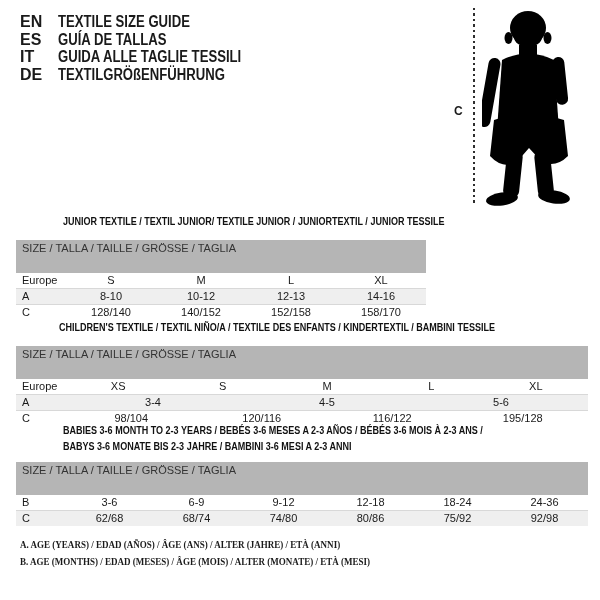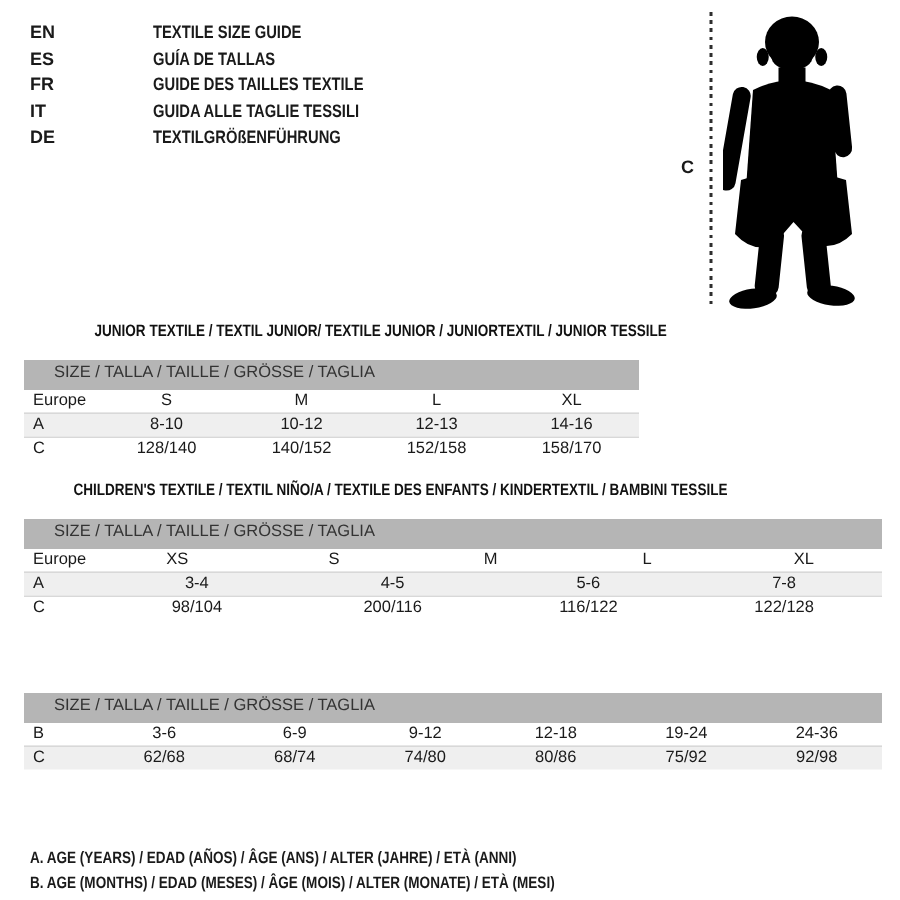--- a/index.html
+++ b/index.html
@@ -4,60 +4,56 @@
 <style>
   html,body{margin:0;padding:0;background:#ffffff;}
   .canvas{
     position:relative;width:600px;height:600px;background:#ffffff;
     font-family:"Liberation Sans",sans-serif;color:#1a1a1a;overflow:hidden;
   }
   .cnd{display:inline-block;transform:scaleX(0.82);transform-origin:0 0;white-space:nowrap;}
 
   
   .lang-list{position:absolute;left:20px;top:13px;}
-  .lang-row{display:flex;height:17.5px;line-height:17.5px;font-size:12px;font-weight:700;gap:44px;}
+  .lang-row{display:flex;height:17.5px;line-height:17.5px;font-size:16px;font-weight:700;}
   .lang-code{width:38px;flex:0 0 38px;}
 
   
   .dash-line{position:absolute;left:473px;top:8px;width:2px;height:198px;
     background:repeating-linear-gradient(to bottom,#2e2e2e 0 2.5px,transparent 2.5px 5.5px);}
   .c-label{position:absolute;left:454px;top:104px;font-size:12px;font-weight:700;}
   .baby{position:absolute;left:482px;top:8px;}
 
   
   .tbl-title{position:absolute;font-size:11px;font-weight:700;line-height:16px;color:#111;margin-left:45px;}
   .tbl{position:absolute;}
-  .tbl-head{height:20px;line-height:16px;background:#b5b5b5;color:#333;font-size:11px;padding-left:20px;}
+  .tbl-head{height:33px;line-height:16px;background:#b5b5b5;color:#333;font-size:11px;padding-left:6px;}
   .tbl-row{display:flex;height:15px;line-height:15px;font-size:11px;align-items:center;}
   .tbl-row.sep{border-top:1px solid #d8d8d8;}
   .tbl-row.shade{background:#efefef;}
   .cell{flex:1;text-align:center;}
   .cell.lab{flex:0 0 44px;width:44px;text-align:left;padding-left:6px;}
 
   
-  .footnotes{position:absolute;left:20px;top:564px;}
+  .footnotes{position:absolute;left:20px;top:536px;font-family:Liberation Serif, serif;}
   .fn-line{height:17px;line-height:17px;font-size:11px;font-weight:700;}
 </style>
 </head>
 <body>
 
 <div class="canvas">
 
   <div class="lang-list">
     <div class="lang-row">
       <span class="lang-code">EN</span>
       <span class="cnd">TEXTILE SIZE GUIDE</span>
     </div>
     <div class="lang-row">
       <span class="lang-code">ES</span>
       <span class="cnd">GUÍA DE TALLAS</span>
-    </div>
-    <div class="lang-row">
-      <span class="lang-code">FR</span>
-      <span class="cnd">GUIDE DES TAILLES TEXTILE</span>
     </div>
     <div class="lang-row">
       <span class="lang-code">IT</span>
       <span class="cnd">GUIDA ALLE TAGLIE TESSILI</span>
     </div>
     <div class="lang-row">
       <span class="lang-code">DE</span>
       <span class="cnd">TEXTILGRÖßENFÜHRUNG</span>
     </div>
   </div>
@@ -103,58 +99,61 @@
     </div>
     <div class="tbl-row sep">
       <span class="cell lab">C</span>
       <span class="cell">128/140</span>
       <span class="cell">140/152</span>
       <span class="cell">152/158</span>
       <span class="cell">158/170</span>
     </div>
   </div>
 
-  <div class="tbl-title" style="left:4px;top:319px;">
+  <div class="tbl-title" style="left:14px;top:319px;">
     <span class="cnd">CHILDREN'S TEXTILE / TEXTIL NIÑO/A / TEXTILE DES ENFANTS / KINDERTEXTIL / BAMBINI TESSILE</span>
   </div>
   <div class="tbl" style="left:16px;top:346px;width:572px;">
     <div class="tbl-head">SIZE / TALLA / TAILLE / GRÖSSE / TAGLIA</div>
     <div class="tbl-row">
       <span class="cell lab">Europe</span>
       <span class="cell">XS</span>
       <span class="cell">S</span>
       <span class="cell">M</span>
       <span class="cell">L</span>
       <span class="cell">XL</span>
     </div>
     <div class="tbl-row sep shade">
       <span class="cell lab">A</span>
       <span class="cell">3-4</span>
       <span class="cell">4-5</span>
       <span class="cell">5-6</span>
-      <span class="cell">7-8</span>
     </div>
     <div class="tbl-row sep">
       <span class="cell lab">C</span>
       <span class="cell">98/104</span>
-      <span class="cell">200/116</span>
+      <span class="cell">120/116</span>
       <span class="cell">116/122</span>
-      <span class="cell">122/128</span>
+      <span class="cell">195/128</span>
     </div>
   </div>
 
+  <div class="tbl-title" style="left:18px;top:422px;">
+    <span class="cnd" style="display:block;">BABIES 3-6 MONTH TO 2-3 YEARS / BEBÉS 3-6 MESES A 2-3 AÑOS / BÉBÉS 3-6 MOIS À 2-3 ANS /</span>
+    <span class="cnd" style="display:block;">BABYS 3-6 MONATE BIS 2-3 JAHRE / BAMBINI 3-6 MESI A 2-3 ANNI</span>
+  </div>
   <div class="tbl" style="left:16px;top:462px;width:572px;">
     <div class="tbl-head">SIZE / TALLA / TAILLE / GRÖSSE / TAGLIA</div>
     <div class="tbl-row">
       <span class="cell lab">B</span>
       <span class="cell">3-6</span>
       <span class="cell">6-9</span>
       <span class="cell">9-12</span>
       <span class="cell">12-18</span>
-      <span class="cell">19-24</span>
+      <span class="cell">18-24</span>
       <span class="cell">24-36</span>
     </div>
     <div class="tbl-row sep shade">
       <span class="cell lab">C</span>
       <span class="cell">62/68</span>
       <span class="cell">68/74</span>
       <span class="cell">74/80</span>
       <span class="cell">80/86</span>
       <span class="cell">75/92</span>
       <span class="cell">92/98</span>

